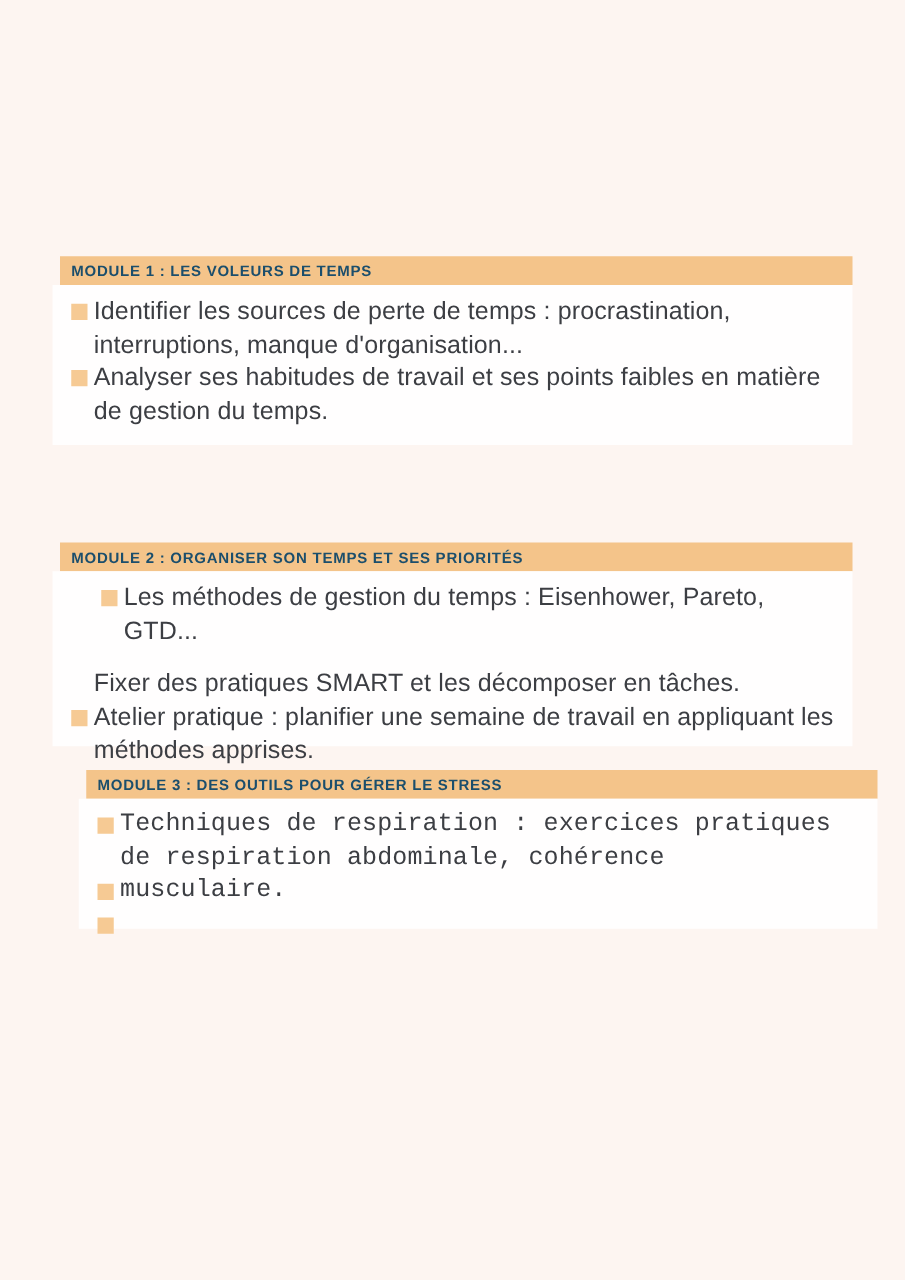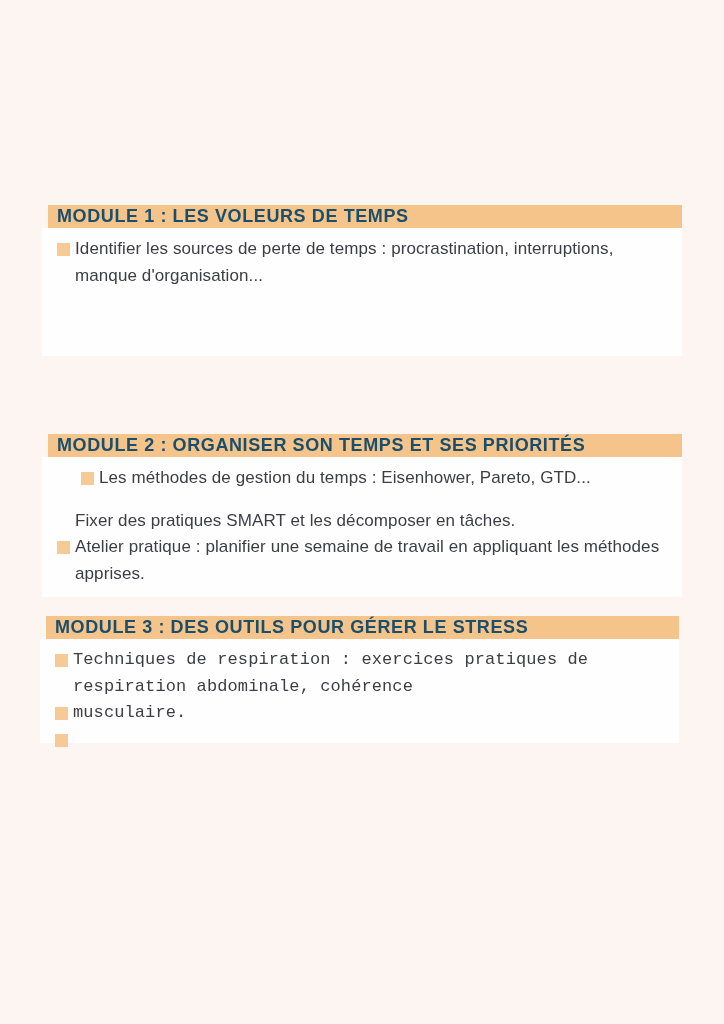--- a/index.html
+++ b/index.html
@@ -17,37 +17,37 @@
   .page {
     position: absolute;
     inset: 0;
   }
   .module {
     position: absolute;
   }
   
   .module.m1 { left: 42px; top: 205px; width: 640px; }
   .module.m2 { left: 42px; top: 434px; width: 640px; }
-  .module.m3 { left: 40px; top: 616px; width: 639px; }
+  .module.m3 { left: 63px; top: 616px; width: 639px; }
   .m1 .bd { height: 128px; }
   .m2 .bd { height: 140px; }
   .m3 .bd { height: 104px; font-family: Liberation Mono, monospace; }
 
   .hdr {
     margin-left: 6px;
     height: 23px;
     background: #f4c48a;
     display: flex;
     align-items: center;
     padding-left: 9px;
     box-sizing: border-box;
   }
   .hdr-title {
     color: #1b4e6c;
-    font-size: 18px;
+    font-size: 12px;
     font-weight: bold;
     letter-spacing: 0.6px;
     white-space: nowrap;
   }
   .bd {
     background: #fffefe;
     box-sizing: border-box;
     padding: 8px 12px 0 15px;
   }
   .row {
@@ -65,38 +65,42 @@
     height: 13px;
     background: #f6ca94;
     margin-top: 7px;
     margin-right: 5px;
   }
   .sq.hidden-sq {
     visibility: hidden;
   }
   .txt {
     color: #3c3e43;
-    font-size: 17px;
+    font-size: 20px;
     letter-spacing: 0.1px;
   }
 </style>
 </head>
 <body>
 
 <div class="page">
 
   <section class="module m1">
     <header class="hdr">
       <span class="hdr-title">MODULE 1 : LES VOLEURS DE TEMPS</span>
     </header>
     <div class="bd">
       <div class="rows">
           <div class="row">
             <span class="sq"></span>
             <span class="txt">Identifier les sources de perte de temps : procrastination, interruptions, manque d'organisation...</span>
+          </div>
+          <div class="row">
+            <span class="sq"></span>
+            <span class="txt">Analyser ses habitudes de travail et ses points faibles en matière de gestion du temps.</span>
           </div>
         </div>
     </div>
   </section>
 
   <section class="module m2">
     <header class="hdr">
       <span class="hdr-title">MODULE 2 : ORGANISER SON TEMPS ET SES PRIORITÉS</span>
     </header>
     <div class="bd">

